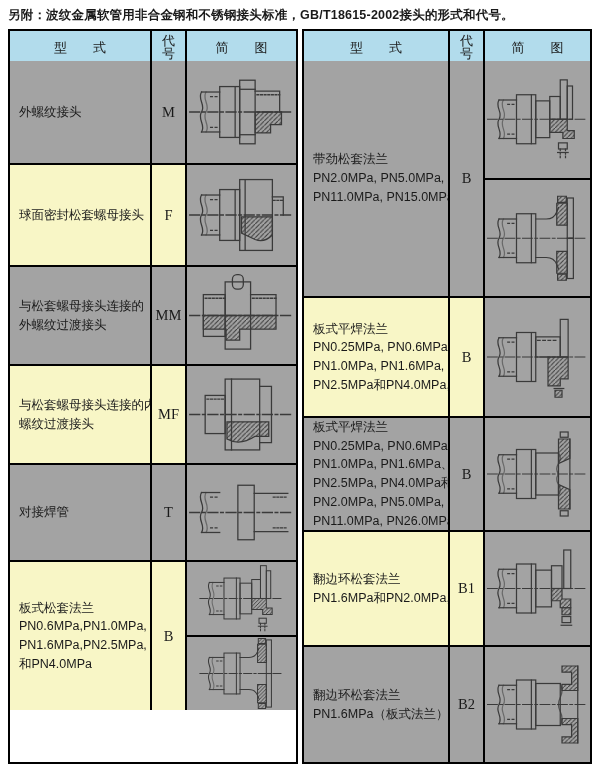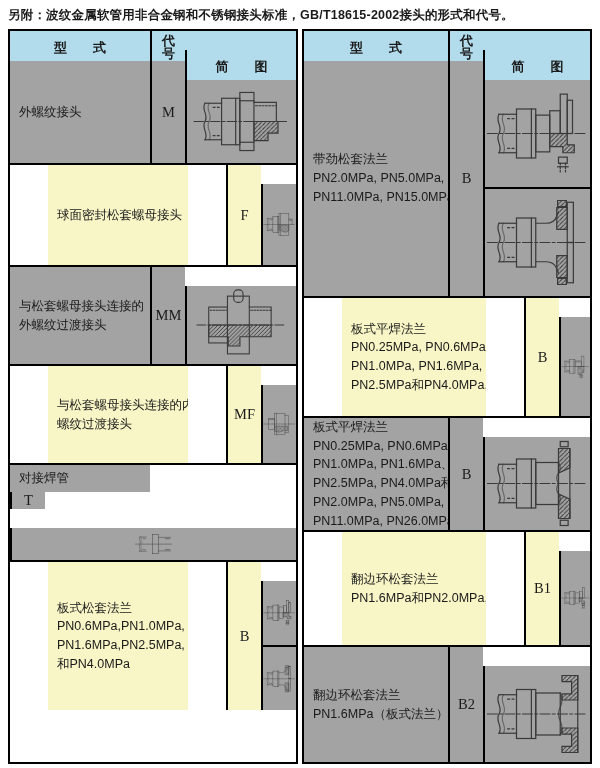--- a/index.html
+++ b/index.html
@@ -10,25 +10,25 @@
   .htable{width:290px;border:2px solid #000;box-sizing:border-box;display:flex;flex-direction:column;background:#fff;}
   .trow{display:flex;border-top:2px solid #000;box-sizing:border-box;flex:0 0 auto;}
   .trow:first-child{border-top:none;}
   .cell{box-sizing:border-box;overflow:hidden;position:relative;background:#a3a3a3;}
   .cell + .cell{border-left:2px solid #000;}
   .col-type{width:140px;display:flex;flex-direction:column;justify-content:center;
             padding:4px 4px 4px 9px;font-size:12.5px;line-height:1.5;}
   .right .col-type{width:144px;}
   .col-code{width:35px;display:flex;align-items:center;justify-content:center;
             font-family:"Liberation Serif","DejaVu Serif",serif;font-size:14.5px;}
-  .col-diagram{flex:1;display:flex;flex-direction:column;margin-top:19px;}
+  .col-diagram{flex:1;display:flex;flex-direction:column;}
   .thead{height:30px;background:var(--header-bg,#b2dcec);}
   .thead .cell{background:var(--header-bg,#b2dcec);display:flex;align-items:center;justify-content:center;
-               font-size:13px;font-weight:bold;padding:16px;line-height:1;}
-  .hl{background:var(--highlight-bg,#f8f6c6);margin-left:38px;}
+               font-size:13px;font-weight:normal;padding:16px;line-height:1;}
+  .hl{background:var(--highlight-bg,#f8f6c6);}
   .subdiag{flex:1 1 0;min-height:0;}
   .subdiag + .subdiag{border-top:2px solid #000;}
   .subdiag svg, .col-diagram > svg{display:block;width:100%;height:100%;}
   .tline{white-space:nowrap;}
 </style>
 </head>
 <body>
 
 <div class="page">
   <div class="title">另附：波纹金属软管用非合金钢和不锈钢接头标准，GB/T18615-2002接头的形式和代号。</div>
@@ -148,21 +148,21 @@
                   <rect x="20" y="29" width="22" height="42"></rect>
                   <line x1="22" y1="33" x2="42" y2="33" stroke-dasharray="2 2"></line>
                   <rect x="42" y="11" width="38" height="78"></rect>
                   <line x1="49" y1="11" x2="49" y2="89"></line>
                   <path d="M80 19 h13 v62 h-13"></path>
                   <path d="M44 58 h46 v16 h-15 q-17 11 -31 3 z" fill="url(#Hpat3)"></path>
                 </g>
               </svg>
             </div>
           </div>
-          <div class="trow" style="height: 97px; flex-direction: column;">
+          <div class="trow" style="height: 97px;">
             <div class="cell col-type">
               <div class="tline">对接焊管</div>
             </div>
             <div class="cell col-code">T</div>
             <div class="cell col-diagram">
               <svg viewBox="0 0 120 100" preserveAspectRatio="xMidYMid meet">
                 <defs>
                   <pattern id="Hpat4" patternUnits="userSpaceOnUse" width="5" height="5">
                     <path d="M0 5 L5 0" stroke="#3a3a3a" stroke-width="1.2"></path>
                   </pattern>

